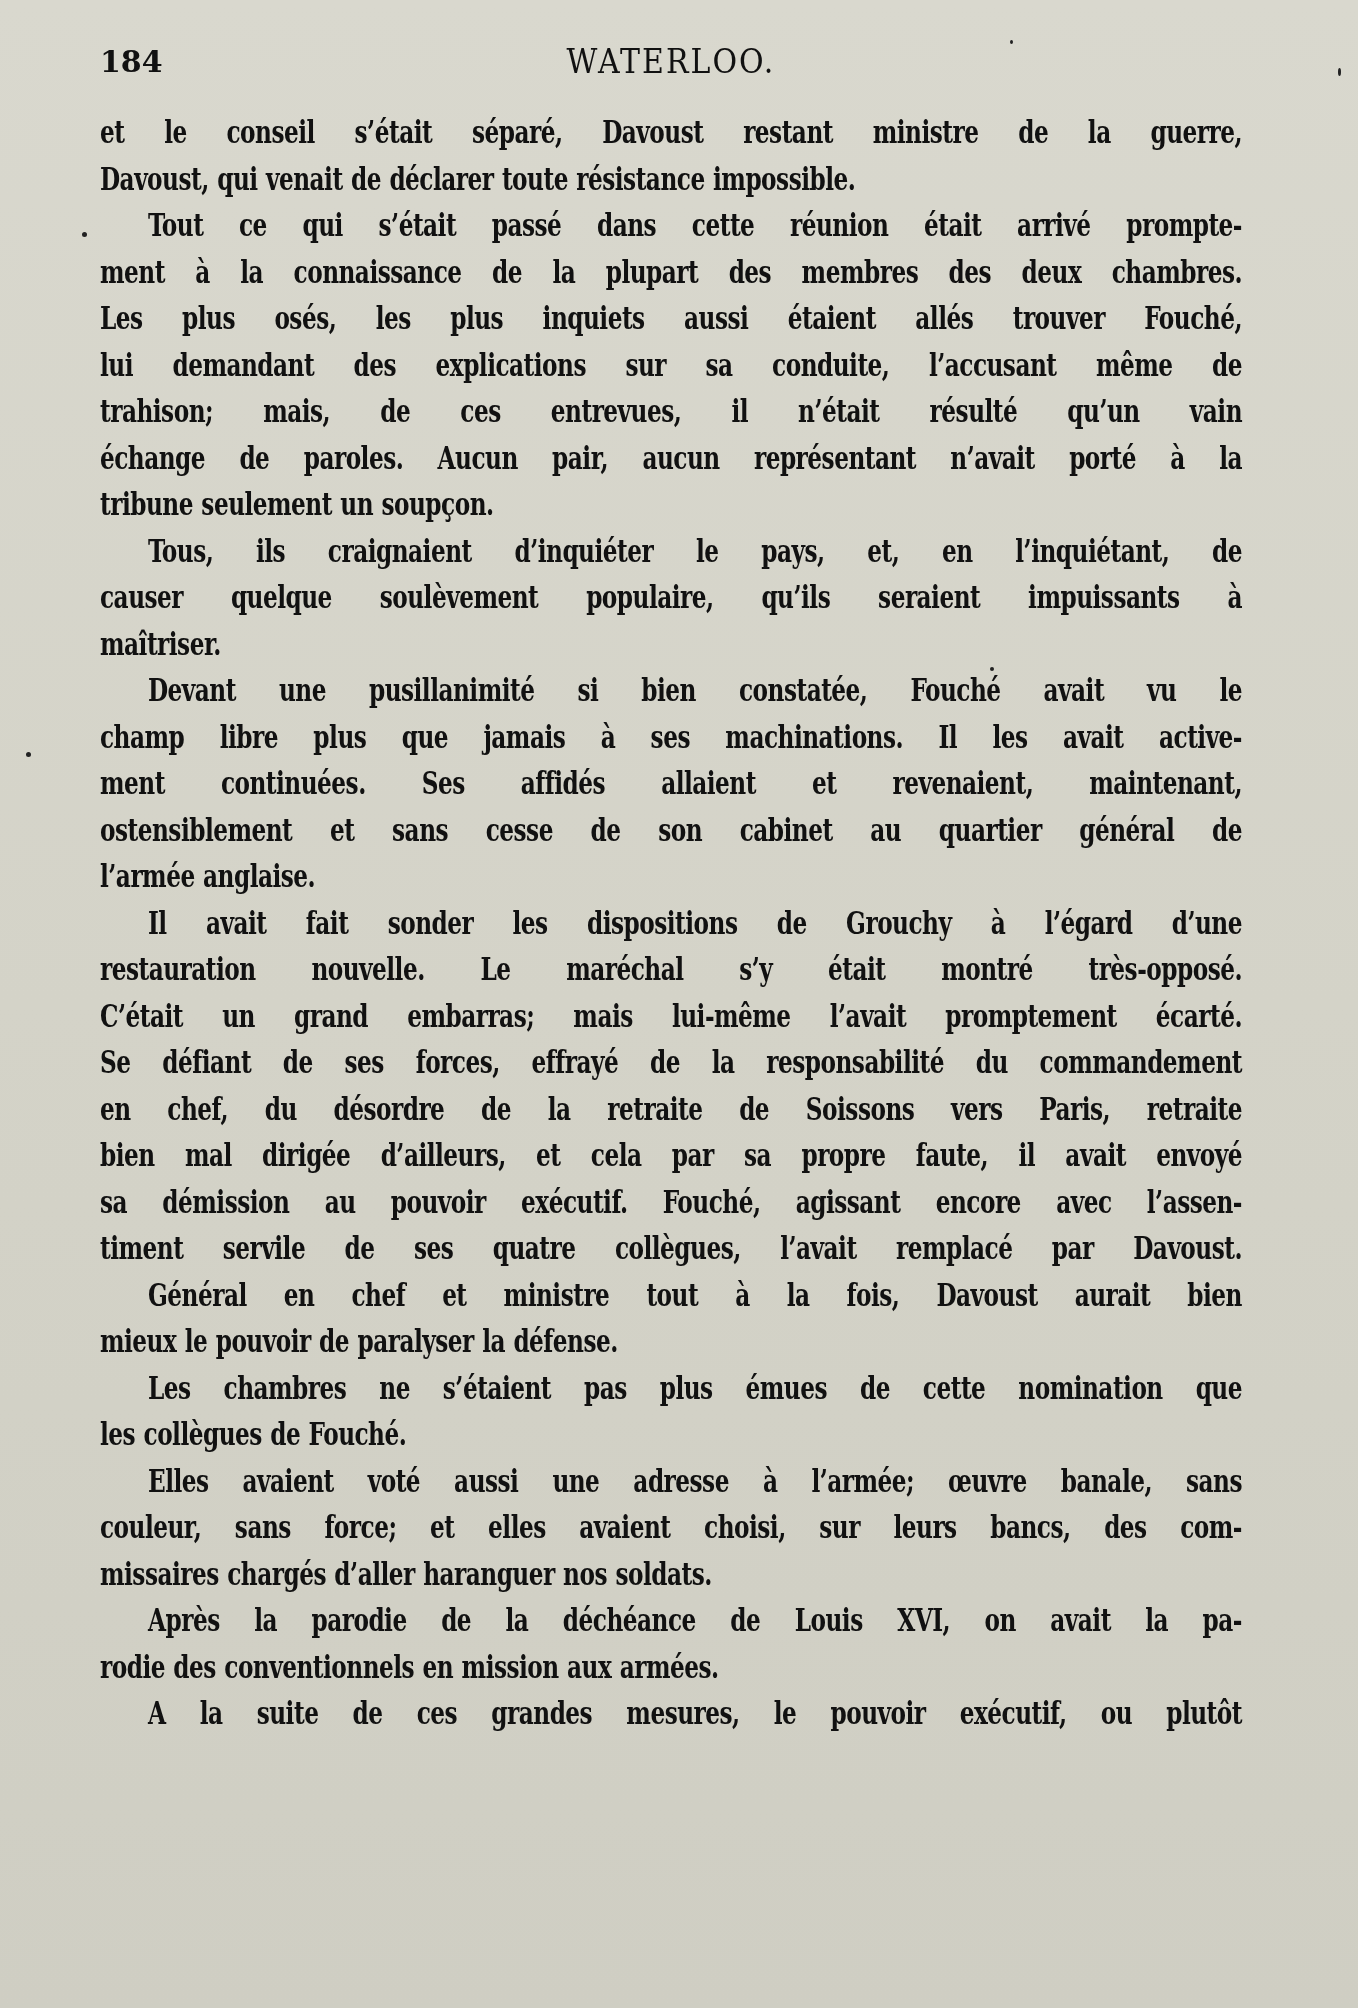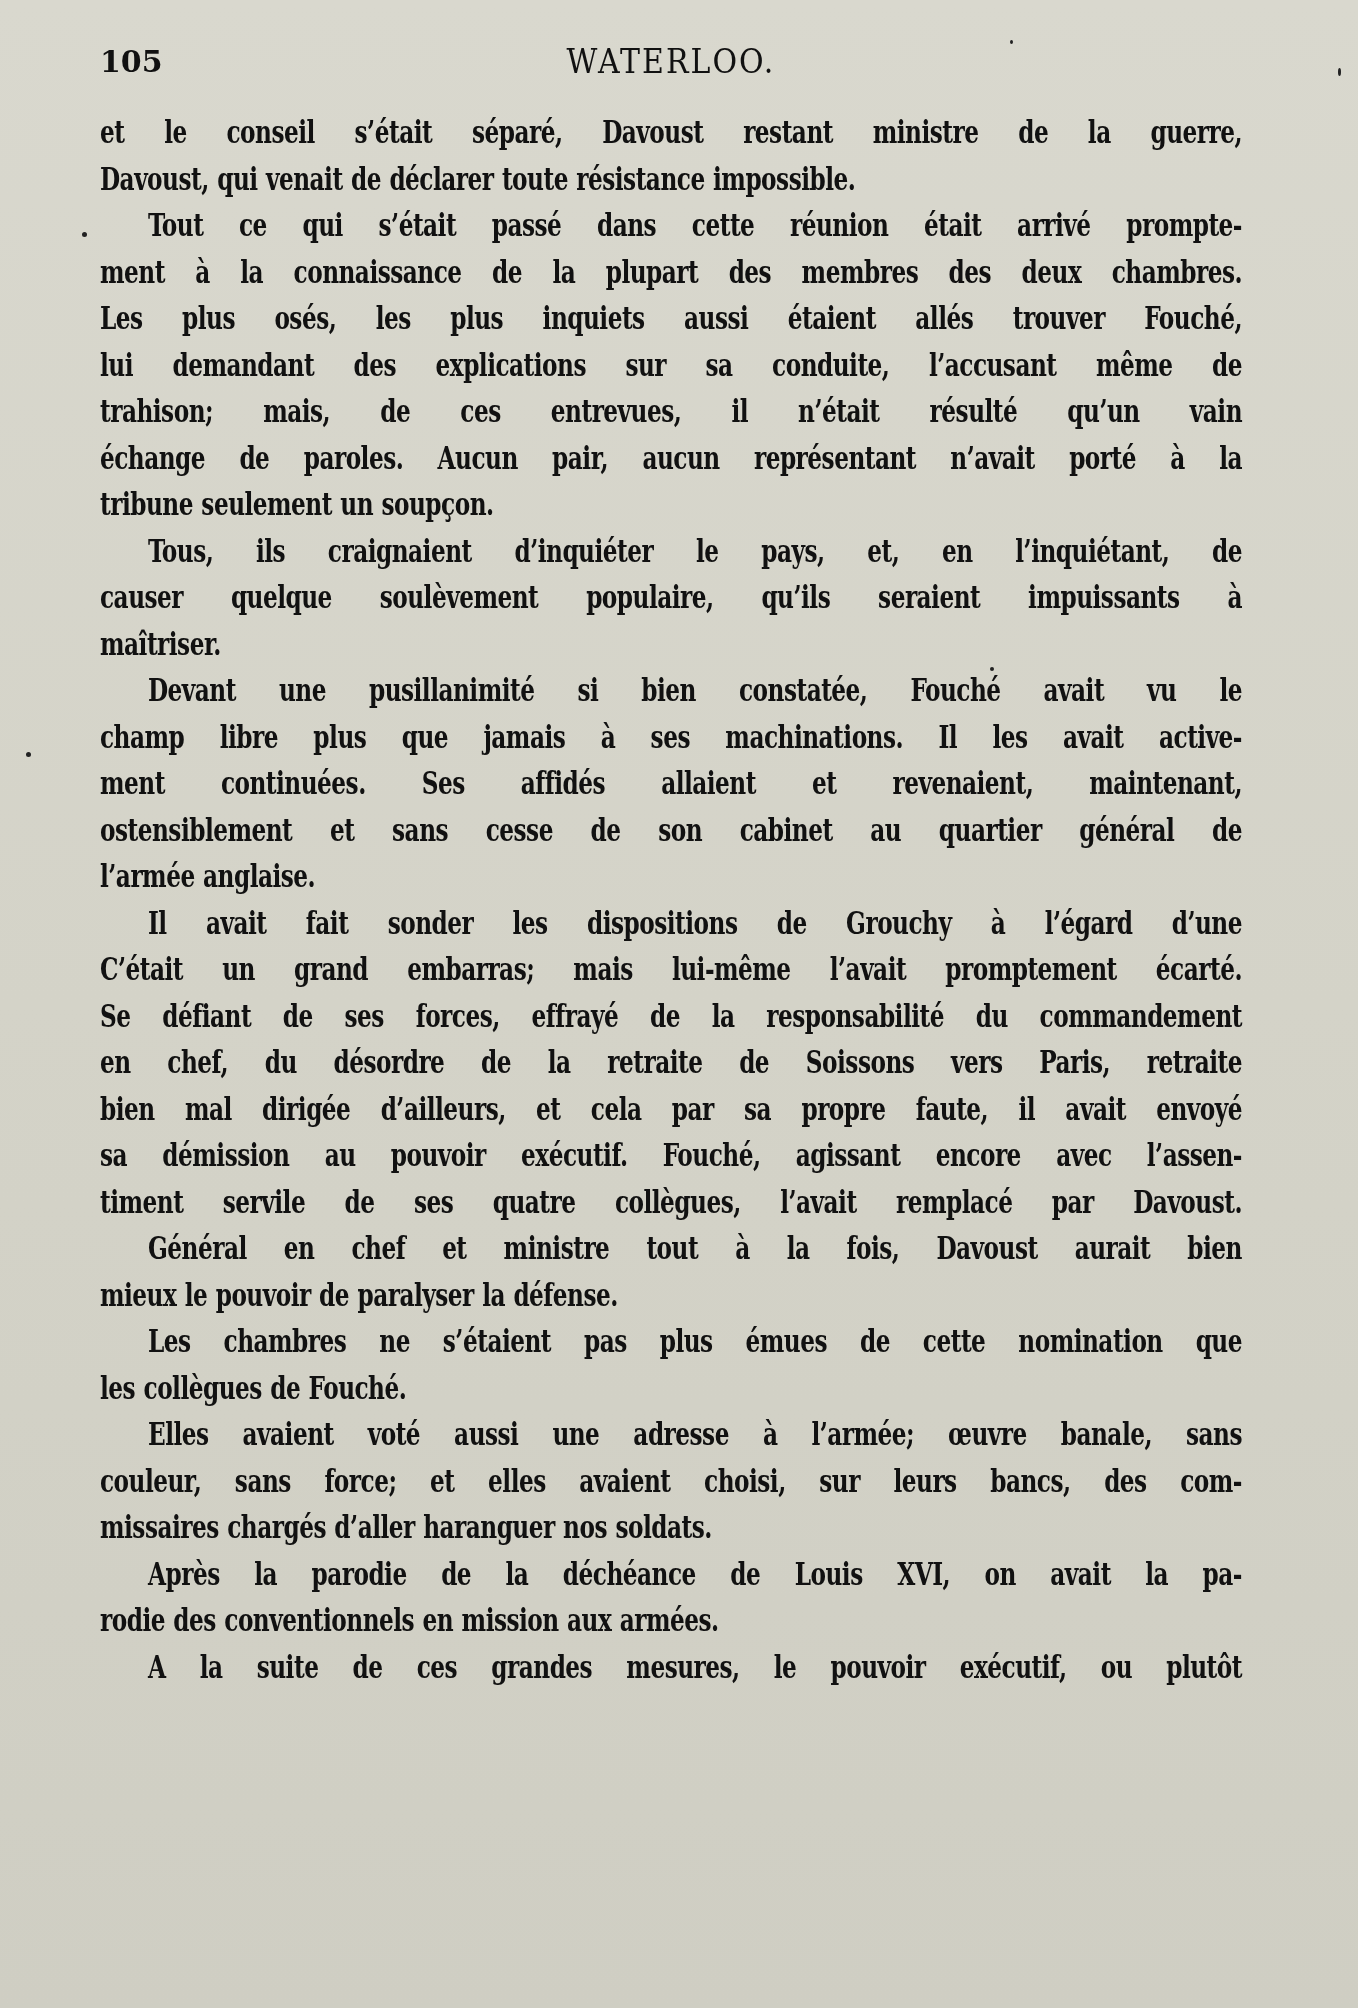--- a/index.html
+++ b/index.html
@@ -89,21 +89,21 @@
       position: absolute;
       background: #222;
       border-radius: 50%;
     }
   </style>
 </head>
 <body>
 
 <div class="page">
   <div class="running-head">
-    <span class="page-number">105</span>
+    <span class="page-number">184</span>
     <span class="book-title">WATERLOO.</span>
   </div>
 
   <div class="body-text" id="body-text">
       <div class="line"><span>et le conseil s’était séparé, Davoust restant ministre de la guerre,</span></div>
       <div class="line last"><span>Davoust, qui venait de déclarer toute résistance impossible.</span></div>
       <div class="line indent"><span>Tout ce qui s’était passé dans cette réunion était arrivé prompte-</span></div>
       <div class="line"><span>ment à la connaissance de la plupart des membres des deux chambres.</span></div>
       <div class="line"><span>Les plus osés, les plus inquiets aussi étaient allés trouver Fouché,</span></div>
       <div class="line"><span>lui demandant des explications sur sa conduite, l’accusant même de</span></div>
@@ -112,20 +112,21 @@
       <div class="line last"><span>tribune seulement un soupçon.</span></div>
       <div class="line indent"><span>Tous, ils craignaient d’inquiéter le pays, et, en l’inquiétant, de</span></div>
       <div class="line"><span>causer quelque soulèvement populaire, qu’ils seraient impuissants à</span></div>
       <div class="line last"><span>maîtriser.</span></div>
       <div class="line indent"><span>Devant une pusillanimité si bien constatée, Fouché avait vu le</span></div>
       <div class="line"><span>champ libre plus que jamais à ses machinations. Il les avait active-</span></div>
       <div class="line"><span>ment continuées. Ses affidés allaient et revenaient, maintenant,</span></div>
       <div class="line"><span>ostensiblement et sans cesse de son cabinet au quartier général de</span></div>
       <div class="line last"><span>l’armée anglaise.</span></div>
       <div class="line indent"><span>Il avait fait sonder les dispositions de Grouchy à l’égard d’une</span></div>
+      <div class="line"><span>restauration nouvelle. Le maréchal s’y était montré très-opposé.</span></div>
       <div class="line"><span>C’était un grand embarras; mais lui-même l’avait promptement écarté.</span></div>
       <div class="line"><span>Se défiant de ses forces, effrayé de la responsabilité du commandement</span></div>
       <div class="line"><span>en chef, du désordre de la retraite de Soissons vers Paris, retraite</span></div>
       <div class="line"><span>bien mal dirigée d’ailleurs, et cela par sa propre faute, il avait envoyé</span></div>
       <div class="line"><span>sa démission au pouvoir exécutif. Fouché, agissant encore avec l’assen-</span></div>
       <div class="line"><span>timent servile de ses quatre collègues, l’avait remplacé par Davoust.</span></div>
       <div class="line indent"><span>Général en chef et ministre tout à la fois, Davoust aurait bien</span></div>
       <div class="line last"><span>mieux le pouvoir de paralyser la défense.</span></div>
       <div class="line indent"><span>Les chambres ne s’étaient pas plus émues de cette nomination que</span></div>
       <div class="line last"><span>les collègues de Fouché.</span></div>

